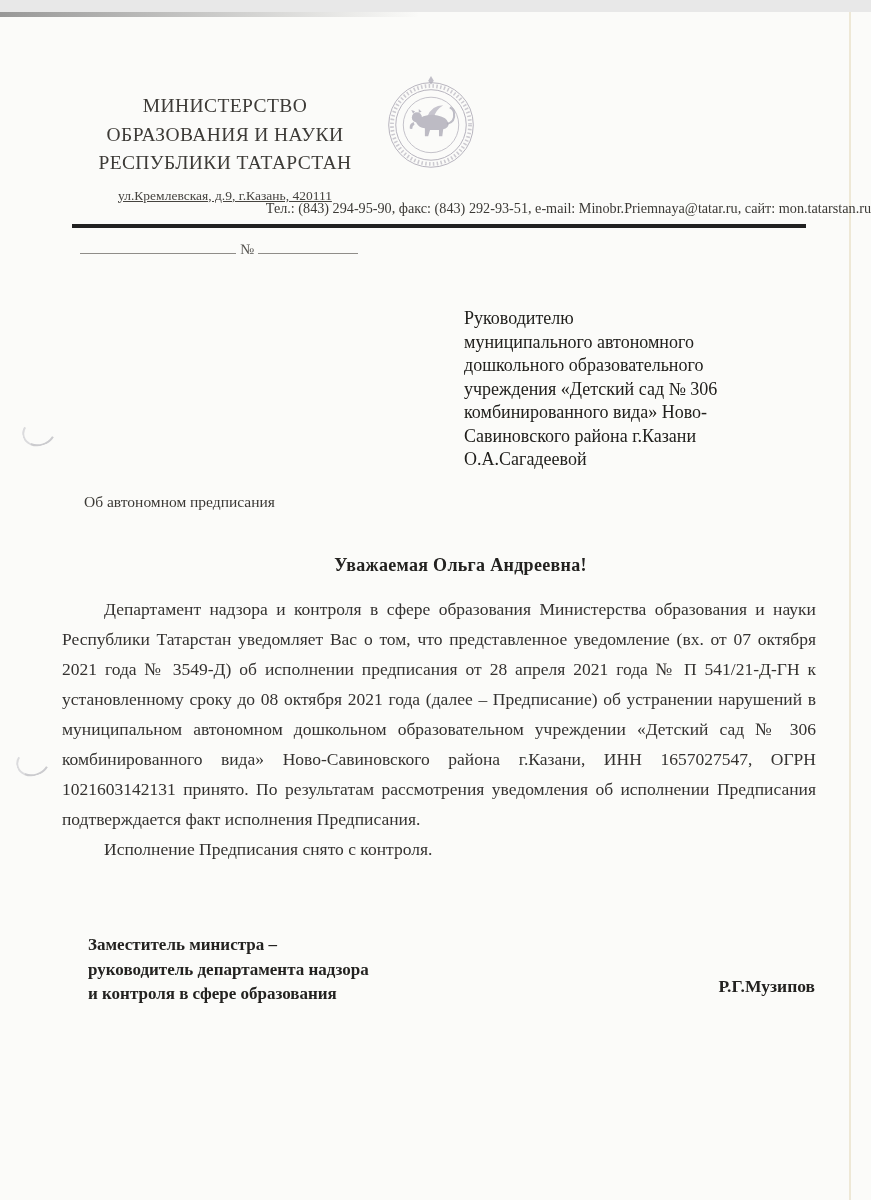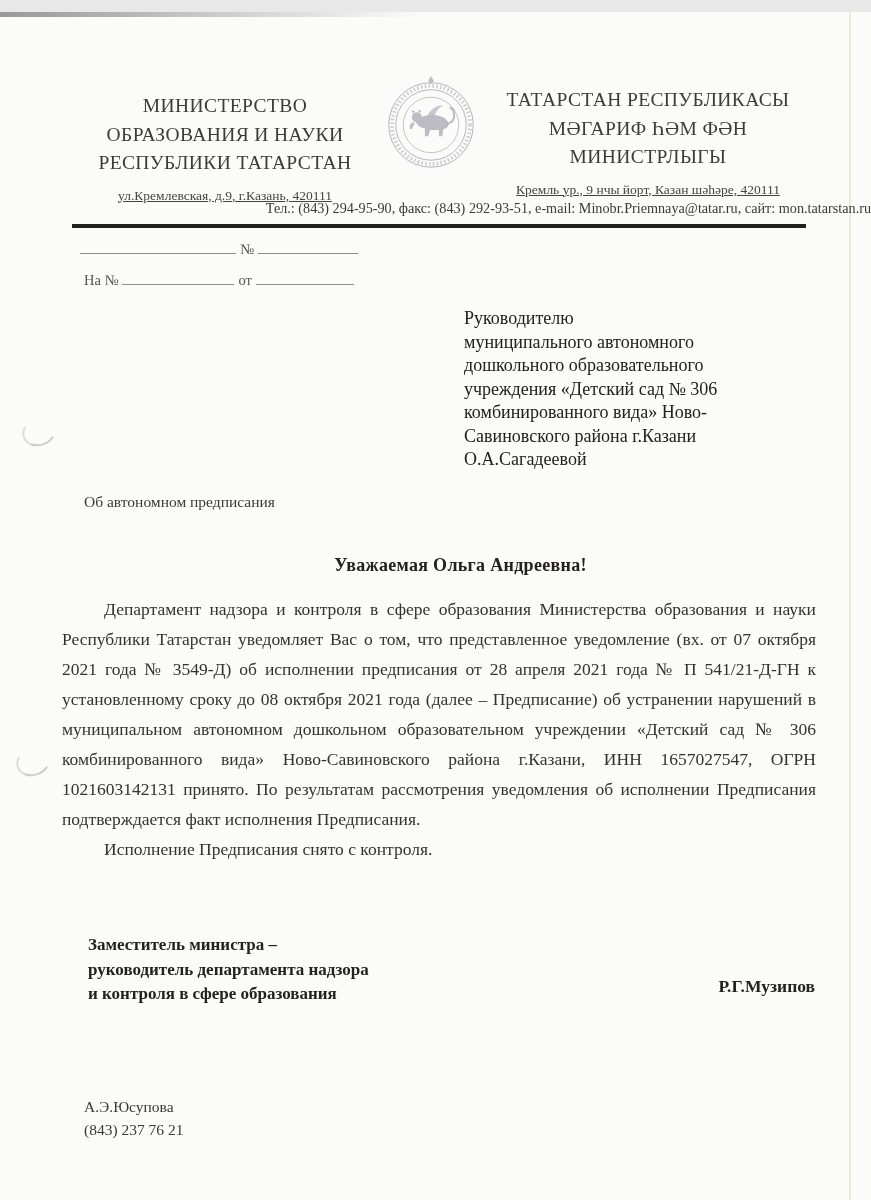--- a/index.html
+++ b/index.html
@@ -93,35 +93,26 @@
         <circle cx="-15" cy="-8" r="5.4"></circle>
         <path d="M -19,-12 l -2,-4 l 4,1.5 z"></path>
         <path d="M -13,-13 l 0,-4 l 3,3 z"></path>
         <path d="M -16,-4 Q -6,-13 7,-10 Q 17,-8 18.5,-2 Q 19.5,3 13,4.5 L 12,12 L 8.5,12 L 8.5,5.5 L -1,5.5 L -3,12 L -6.5,12 L -6.5,3.5 Q -13,3 -15.5,-2 Z"></path>
         <path d="M -18.5,-3 q -5,2 -4,7 l 2.5,.3 q 0,-3.5 2.5,-4.8 z"></path>
       </g>
       <path d="M 17,-1 Q 26,-3 24.5,-13 Q 24,-17 20,-18.5" stroke="#aeacb8" stroke-width="2.2" fill="none" opacity=".8"></path>
     </svg>
   </div>
 
-  <div class="org-right">
-    <div class="org-name">ТАТАРСТАН РЕСПУБЛИКАСЫ
-МӘГАРИФ ҺӘМ ФӘН
-МИНИСТРЛЫГЫ</div>
-    <div class="org-addr">Кремль ур., 9 нчы йорт, Казан шәһәре, 420111</div>
-  </div>
 
   <div class="contact-line">Тел.: (843) 294-95-90, факс: (843) 292-93-51, e-mail: Minobr.Priemnaya@tatar.ru, сайт: mon.tatarstan.ru</div>
   <div class="rule"></div>
 
   <div class="ref1">
     <span class="blank b1"></span><span class="ref-label">№</span><span class="blank b2"></span>
-  </div>
-  <div class="ref2">
-    <span class="ref-label">На №</span><span class="blank b3"></span><span class="ref-label">от</span><span class="blank b4"></span>
   </div>
 
   <div class="recipient">Руководителю
 муниципального автономного
 дошкольного образовательного
 учреждения «Детский сад № 306
 комбинированного вида» Ново-
 Савиновского района г.Казани
 О.А.Сагадеевой</div>
 
@@ -132,18 +123,14 @@
   <div class="body-text">
     <p>Департамент надзора и контроля в сфере образования Министерства образования и науки Республики Татарстан уведомляет Вас о том, что представленное уведомление (вх. от 07 октября 2021 года № 3549-Д) об исполнении предписания от 28 апреля 2021 года № П 541/21-Д-ГН к установленному сроку до 08 октября 2021 года (далее – Предписание) об устранении нарушений в муниципальном автономном дошкольном образовательном учреждении «Детский сад № 306 комбинированного вида» Ново-Савиновского района г.Казани, ИНН 1657027547, ОГРН 1021603142131 принято. По результатам рассмотрения уведомления об исполнении Предписания подтверждается факт исполнения Предписания.</p>
     <p>Исполнение Предписания снято с контроля.</p>
   </div>
 
   <div class="sign-pos">Заместитель министра –
 руководитель департамента надзора
 и контроля в сфере образования</div>
   <div class="sign-name">Р.Г.Музипов</div>
 
-  <div class="executor">
-    <div>А.Э.Юсупова</div>
-    <div>(843) 237 76 21</div>
-  </div>
 
 </div>
 
 </body></html>

